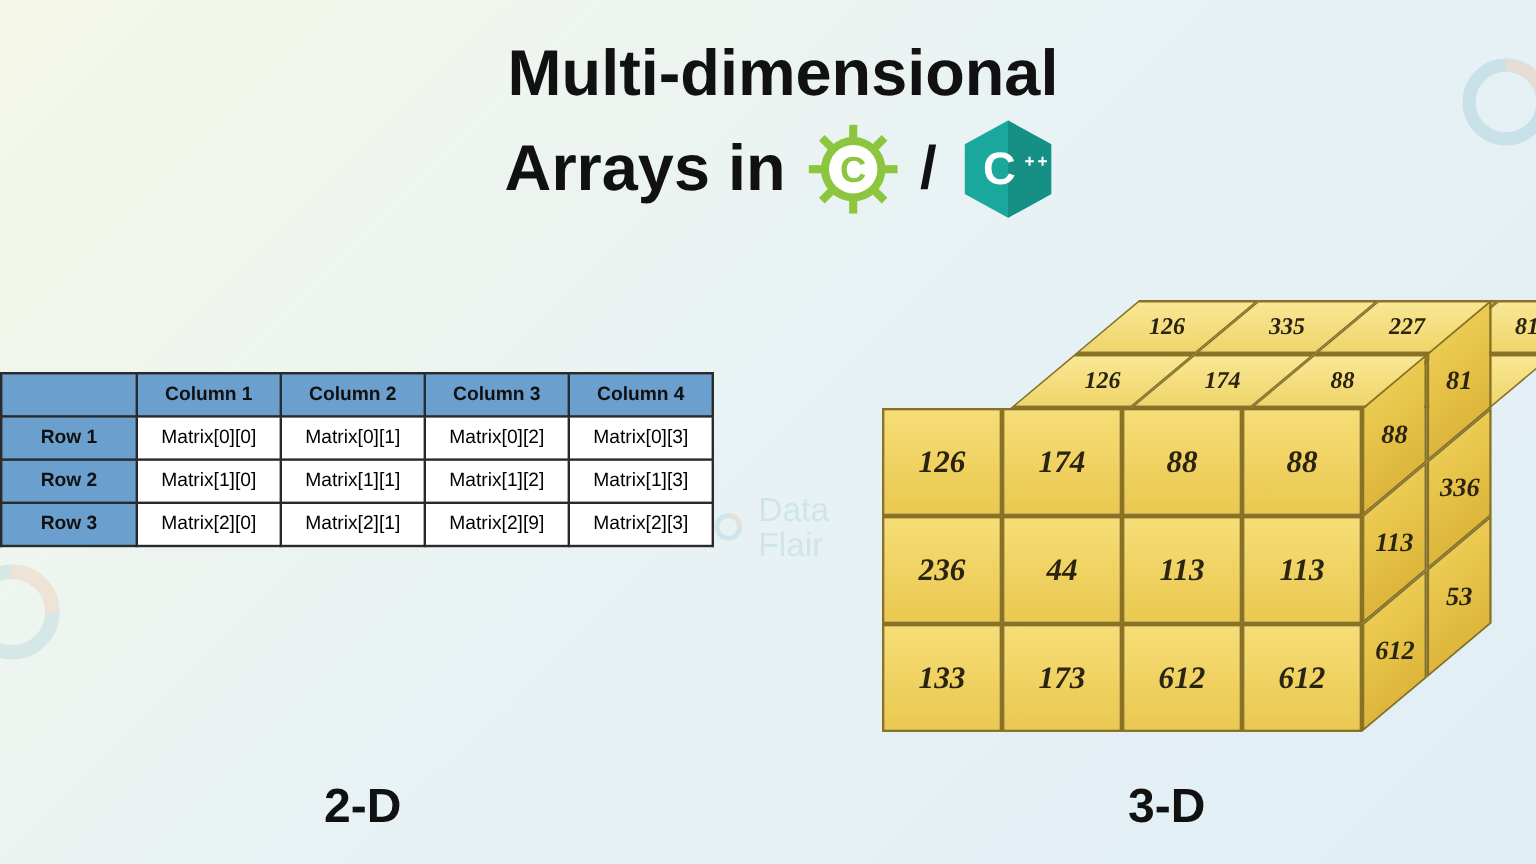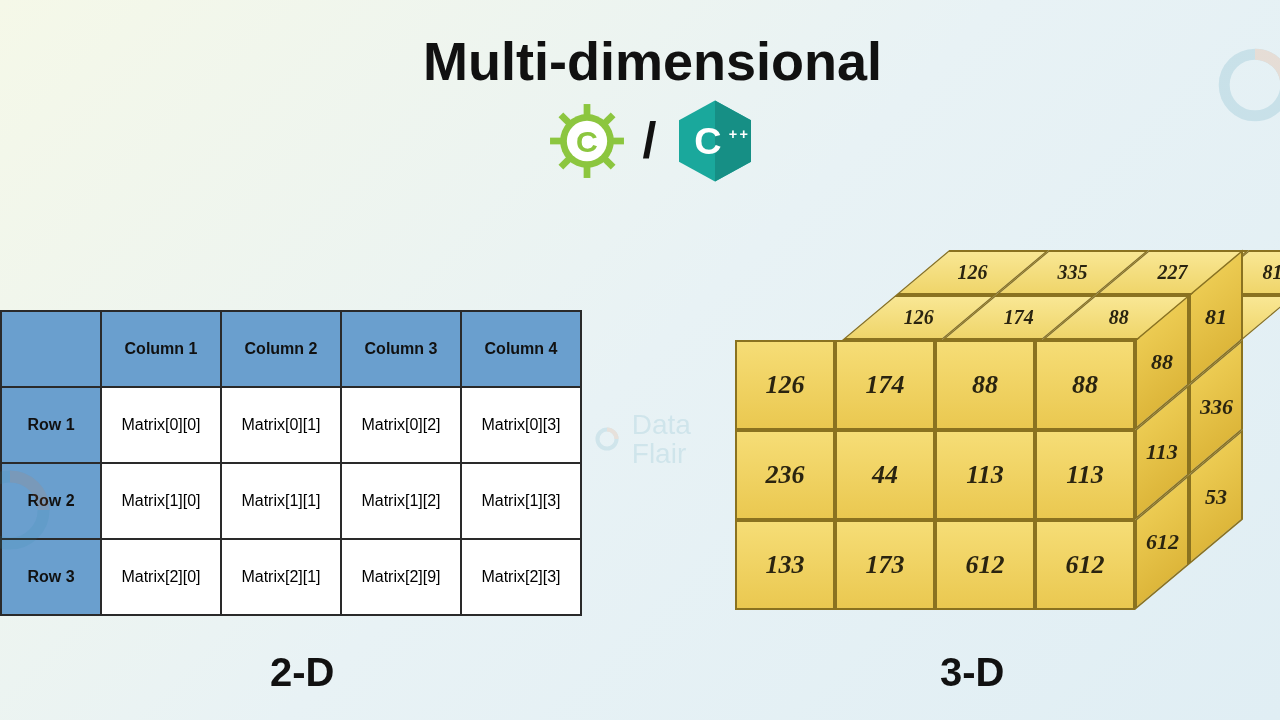--- a/index.html
+++ b/index.html
@@ -39,32 +39,32 @@
 
   
   .table2d {
     position: absolute;
     left: 0px; top: 310px;
     border-collapse: collapse;
     font-size: 16px;
   }
   .table2d th, .table2d td {
     border: 2px solid #2a2a2a;
-    padding: 28px 10px;
+    padding: 8px 10px;
     text-align: center;
     background: #fff;
   }
   .table2d th {
     background: #6a9fce;
     font-weight: 600;
     color: #111;
     width: 120px;
   }
   .table2d th.rowhead {
-    width: 100px;
+    width: 113px;
   }
   .table2d td { width: 120px; margin-left: 32px; }
 
   .label2d {
     position: absolute;
     left: 270px; top: 650px;
     font-size: 40px; font-weight: 700; color: #111;
   }
   .label3d {
     position: absolute;
@@ -151,20 +151,21 @@
     font-weight: 300;
     line-height: 1;
   }
 </style>
 </head>
 <body>
 
 <div class="title">
   <div>Multi-dimensional</div>
   <div class="title-line2">
+    <span>Arrays in</span>
     <span class="c-gear">
       <svg viewBox="0 0 100 100">
         <g fill="#8cc63f">
           <circle cx="50" cy="50" r="32"></circle>
           <rect x="46" y="6" width="8" height="14"></rect>
           <rect x="46" y="80" width="8" height="14"></rect>
           <rect x="6" y="46" width="14" height="8"></rect>
           <rect x="80" y="46" width="14" height="8"></rect>
           <rect x="46" y="6" width="8" height="14" transform="rotate(45 50 50)"></rect>
           <rect x="46" y="80" width="8" height="14" transform="rotate(45 50 50)"></rect>

